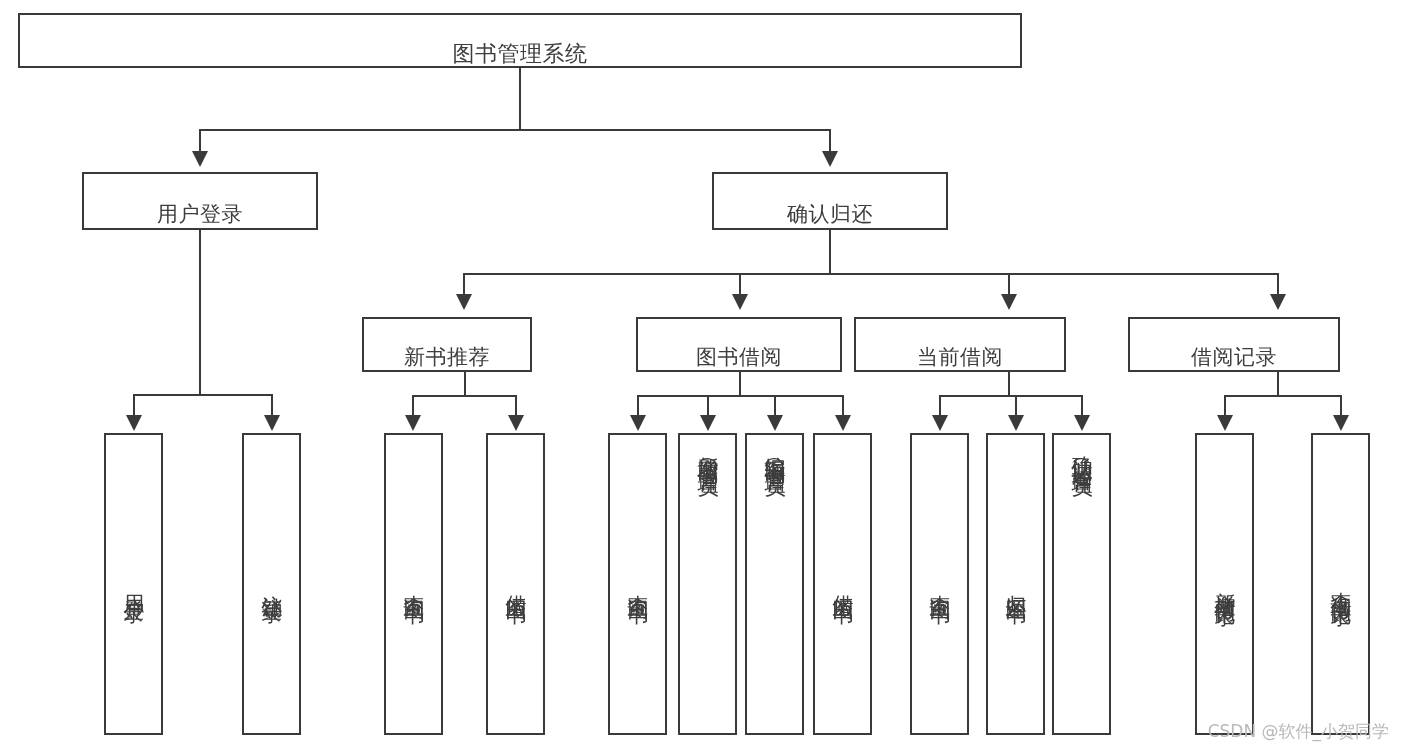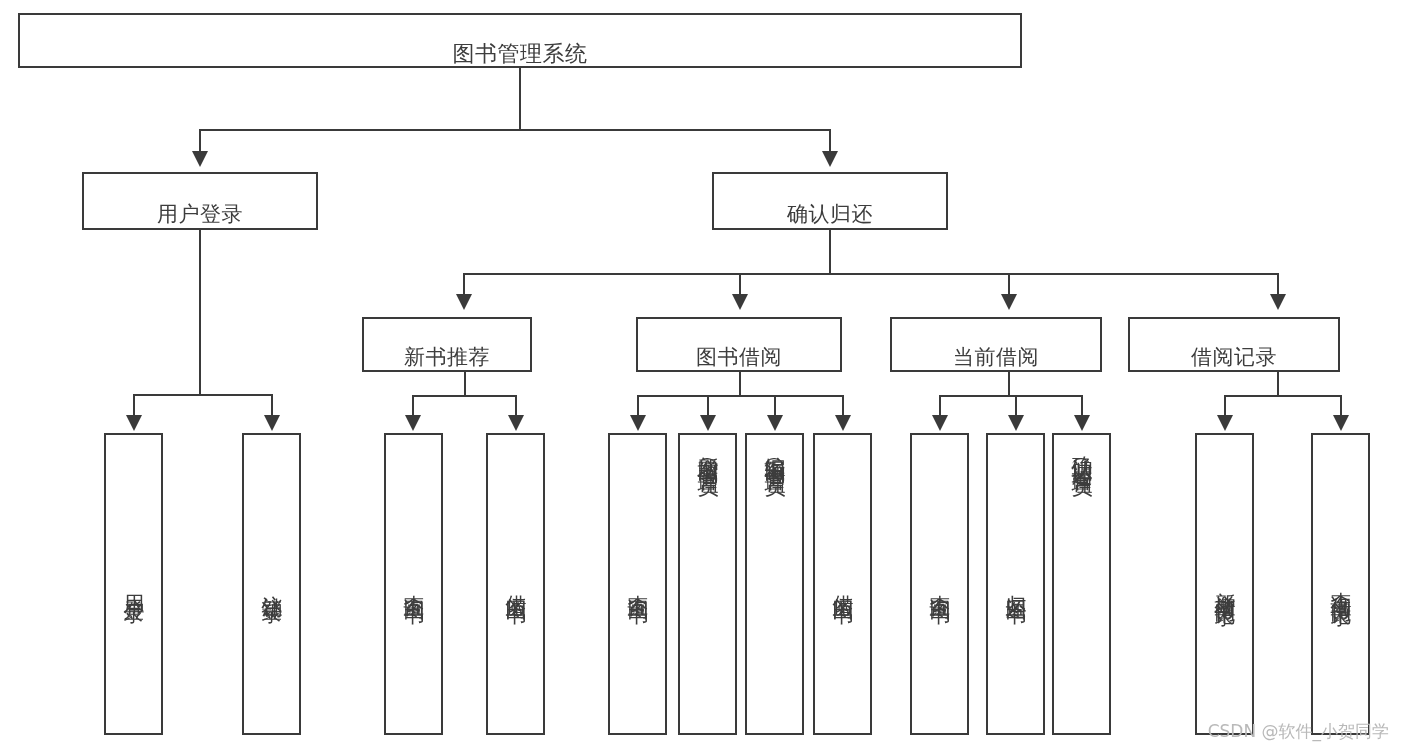--- a/index.html
+++ b/index.html
@@ -118,21 +118,21 @@
   <div class="arrow" style="left:1001px;top:294px;"></div>
   <div class="vline" style="left:1277px;top:273px;height:23px;"></div>
   <div class="arrow" style="left:1270px;top:294px;"></div>
 
   <div class="node horiz" style="left:362px;top:317px;width:170px;height:55px;">
     <span class="label">新书推荐</span>
   </div>
   <div class="node horiz" style="left:636px;top:317px;width:206px;height:55px;">
     <span class="label">图书借阅</span>
   </div>
-  <div class="node horiz" style="left:890px;top:317px;width:212px;height:55px;">
+  <div class="node horiz" style="left:854px;top:317px;width:212px;height:55px;">
     <span class="label">当前借阅</span>
   </div>
   <div class="node horiz" style="left:1128px;top:317px;width:212px;height:55px;">
     <span class="label">借阅记录</span>
   </div>
 
   <div class="vline" style="left:464px;top:372px;height:24px;"></div>
   <div class="hline" style="left:412px;top:395px;width:105px;"></div>
   <div class="vline" style="left:412px;top:395px;height:22px;"></div>
   <div class="arrow" style="left:405px;top:415px;"></div>

